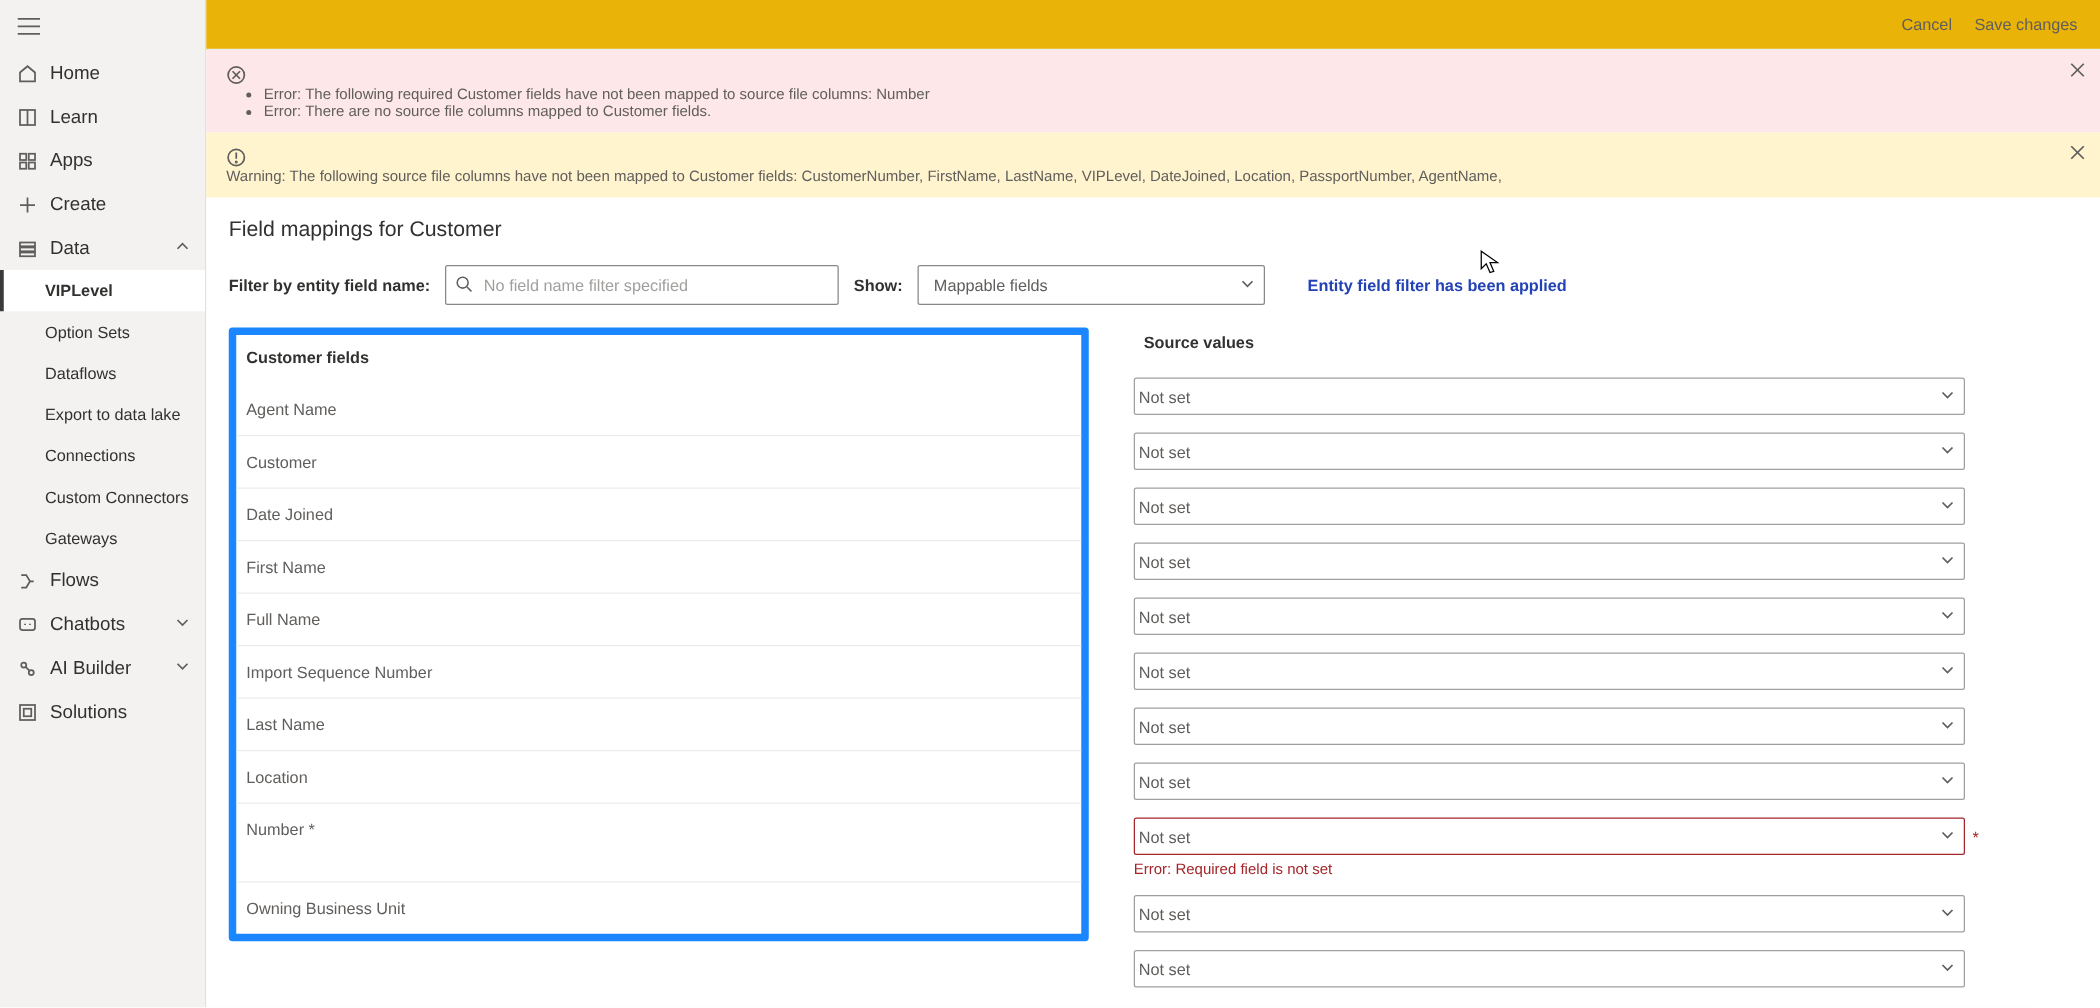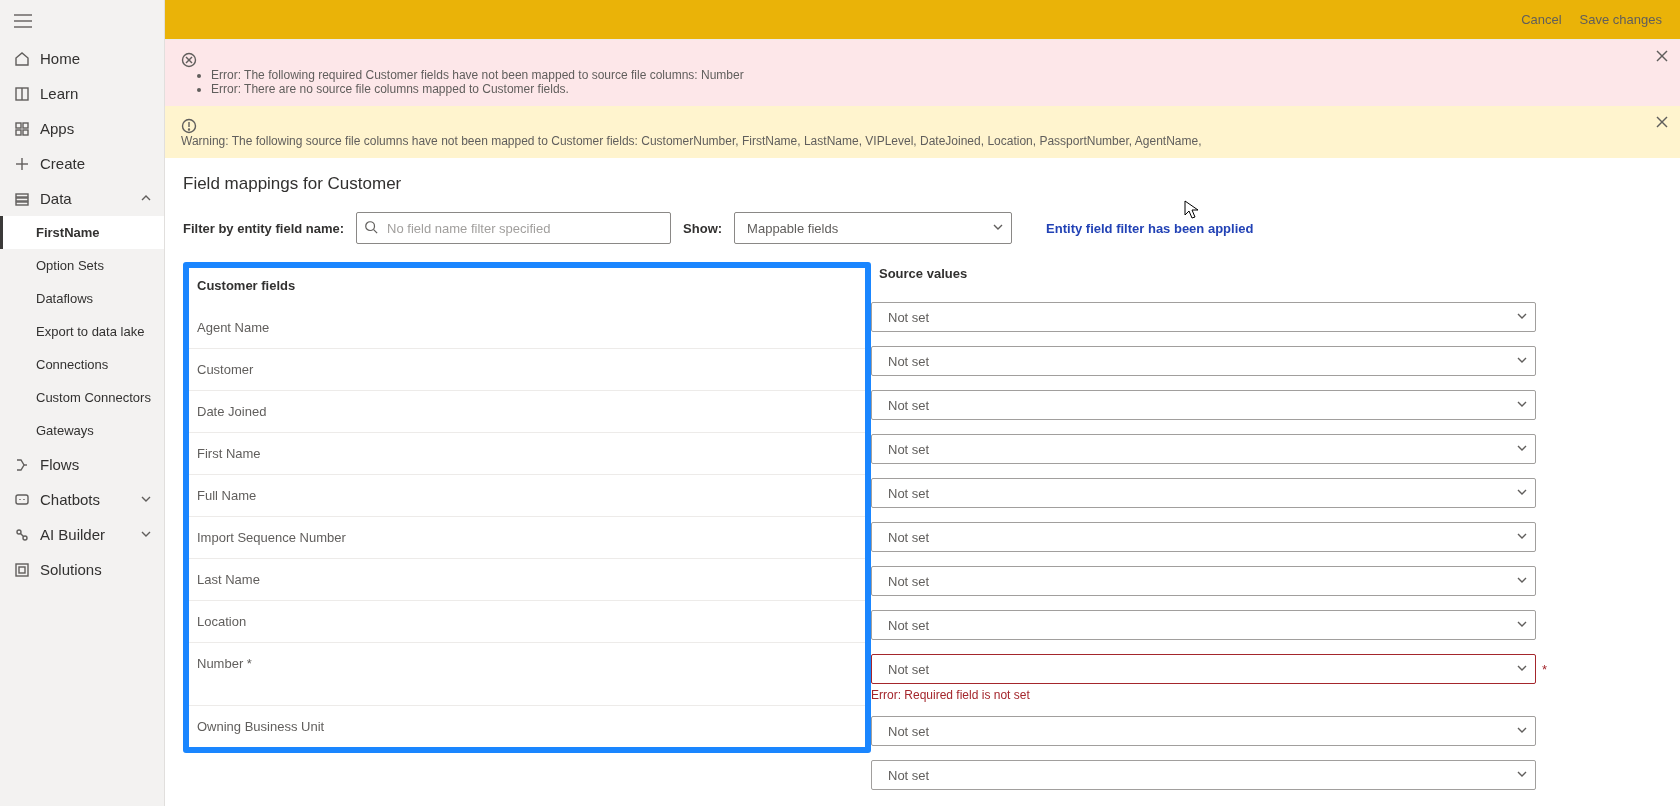--- a/index.html
+++ b/index.html
@@ -36,33 +36,33 @@
   .filter-row label { font-weight:600; font-size:13px; color:#323130; }
   .text-input { position:relative; }
   .text-input input { width: 315px; height: 32px; border:1px solid #8a8886; border-radius:2px; padding: 0 10px 0 30px; font-size:13px; background:#fff; }
   .text-input input::placeholder { color:#a19f9d; }
   .text-input svg { position:absolute; left:8px; top:8px; width:14px; height:14px; stroke:#605e5c; }
   .select-wrap { position:relative; }
   .select-wrap select { width: 278px; height:32px; border:1px solid #8a8886; border-radius:2px; padding:0 28px 0 12px; font-size:13px; background:#fff; appearance:none; color:#605e5c; }
   .select-wrap .chev { position:absolute; right:8px; top:9px; pointer-events:none; }
   .applied { color: #2242b5; font-weight:600; font-size:13px; margin-left: 22px; }
   
-  .table-wrap { display:flex; }
+  .table-wrap { display:flex;gap:36px; }
   .col-left { width: 688px; }
   .col-right { flex:1; }
   
   .highlight-box { border: 6px solid #1a86ff; border-radius:3px; padding: 0; }
   
   .th { font-weight:700; font-size:13px; color:#323130; padding: 10px 8px 14px; }
   .field-row { border-bottom: 1px solid #edebe9; padding: 13px 8px; font-size:13px; color:#605e5c; }
   .highlight-box .field-row:last-child { border-bottom:none; }
   
   .value-row { padding: 7px 0; display:flex; flex-direction:column; }
   .combo { position:relative; width: 665px; }
-  .combo-input { width:100%; height:30px; border:1px solid #a19f9d; border-radius:2px; padding:0 28px 0 16px; font-size:13px; color:#605e5c; background:#fff; }
+  .combo-input { width:100%; height:30px; border:1px solid #a19f9d; border-radius:2px; padding:0 28px 0 3px; font-size:13px; color:#605e5c; background:#fff; }
   .combo.error .combo-input { border-color:#a4262c; }
   .combo .chev { position:absolute; right:8px; top:8px; pointer-events:none; }
   .err-text { color:#a4262c; font-size:12px; margin-top:4px; }
   .req-star { color:#a4262c; margin-left:6px; }
   
   svg { fill:none; stroke:#605e5c; stroke-width:1.4; }
   .chev svg { width:12px; height:12px; }
 
   .cursor { position:fixed; left:1184px; top:200px; pointer-events:none; z-index:999; }
 </style>
@@ -123,21 +123,21 @@
             <rect x="2" y="7" width="12" height="3"></rect>
             <rect x="2" y="11" width="12" height="3"></rect>
           </svg>
         </span>
       <span>Data</span>
       <span class="chev"><svg viewBox="0 0 12 12">
             <polyline points="2,8 6,4 10,8"></polyline>
           </svg></span>
     </div>
     <div class="nav-item sub active">
-        <span>FirstName</span>
+        <span>VIPLevel</span>
       </div>
     <div class="nav-item sub">
         <span>Option Sets</span>
       </div>
     <div class="nav-item sub">
         <span>Dataflows</span>
       </div>
     <div class="nav-item sub">
         <span>Export to data lake</span>
       </div>

